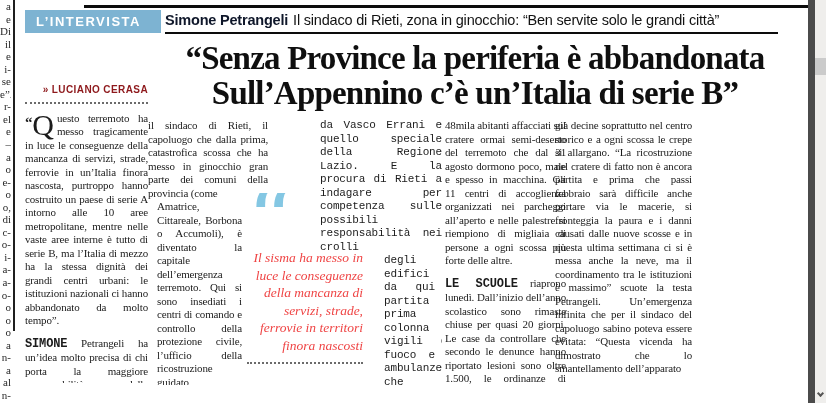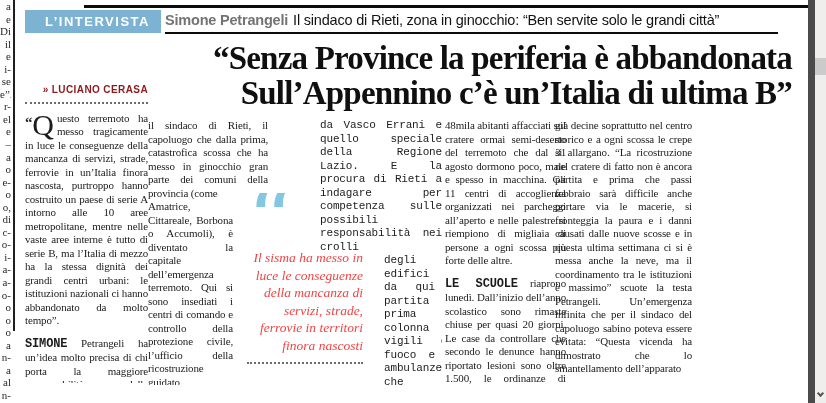--- a/index.html
+++ b/index.html
@@ -10,50 +10,50 @@
   
   .sliver { position:absolute; left:0; top:0; width:11px; height:403px;
             font-size:11px; line-height:12.55px; text-align:right; color:#2a2a2a;
             white-space:pre-line; overflow:hidden; }
   .left-divider { position:absolute; left:13px; top:0; width:2px; height:331px; background:#1e1e1e; }
 
   
   .top-rule { position:absolute; left:84px; top:5px; width:724px; height:3px; background:#0c0c0c; }
   .label-box { position:absolute; left:25px; top:10px; width:136px; height:23px;
                background:#7db3d2; color:#ffffff; font-family:"Liberation Sans", sans-serif;
-               font-weight:bold; font-size:13px; line-height:23px; padding-left:20px;
+               font-weight:bold; font-size:13px; line-height:23px; padding-left:11px;
                letter-spacing:1.5px; }
   .kicker { position:absolute; left:165px; top:10px; width:613px; height:24px;
             border-bottom:2px solid #0c0c0c; font-family:"Liberation Sans", sans-serif;
             font-size:14.5px; line-height:21px; letter-spacing:-0.2px; white-space:nowrap; overflow:hidden; }
-  .kicker .name { color:#737373; font-weight:bold;margin-top:36px; }
+  .kicker .name { color:#0f172a; font-weight:bold;margin-top:36px; }
   .kicker .sub  { color:#121212; font-weight:500; margin-left:5px; }
 
-  .headline { position:absolute; left:158px; top:41px; width:634px; text-align:right;
+  .headline { position:absolute; left:158px; top:41px; width:634px; text-align:center;
               font-family:"Liberation Serif", serif; font-weight:700; color:#0f0f0f;
               font-size:33px; line-height:35px; letter-spacing:-0.8px; }
 
   
   .col { position:absolute; font-size:11px; line-height:13.5px; text-align:justify;
          letter-spacing:-0.15px; color:#1b1b1b; overflow:hidden; }
   .col1 { left:25px;  top:83px;  width:123px; height:300px; }
   .col2 { left:148px; top:119px; width:120px; height:266px; }
   .col3 { left:320px; top:119px; width:122px; height:266px;font-family:Liberation Mono, monospace; }
   .col4 { left:445px; top:119px; width:121px; height:266px; }
   .col5 { left:555px; top:119px; width:137px; height:266px; }
 
   .byline { font-family:"Liberation Sans", sans-serif; font-weight:bold; font-size:10px;
             letter-spacing:0.4px; color:#8e191c; padding-bottom:5px;
             border-bottom:2px dotted #6b6b6b; margin-bottom:8px; text-align:right; }
   .dropcap-wrap { float:left; padding-right:3px; }
   .oq { font-size:15px; vertical-align:8px; font-weight:bold; }
   .dc { font-size:30px; line-height:26px; font-weight:500; }
   .lead-bold { font-family:Liberation Mono, monospace; font-weight:bold; font-size:12px; }
   .para2 { margin-top:9px; }
-  .seg-b2 { width:85px; }
+  .seg-b2 { margin-left:9px; width:85px; }
   .seg-b3 { margin-left:64px; width:76px; }
 
   
   .pullquote { position:absolute; left:247px; top:193px; width:116px; }
   .pq-icon { font-family:"DejaVu Serif", serif; font-size:92px; line-height:58px;
              color:#84c7e3; letter-spacing:-6px; height:56px; overflow:hidden; }
   .pq-text { font-style:italic; font-size:13.5px; line-height:17.5px; color:#ef4444;
              padding-bottom:8px; border-bottom:2px dotted #6b6b6b;text-align:right; }
 
   
@@ -106,21 +106,21 @@
   <div class="top-rule"></div>
 
   <div class="label-box">L’INTERVISTA</div>
 
   <div class="kicker">
     <span class="name">Simone Petrangeli</span><span class="sub">Il sindaco di Rieti, zona in ginocchio: “Ben servite solo le grandi città”</span>
   </div>
 
   <div class="headline">
     <div>“Senza Province la periferia è abbandonata</div>
-    <div>Sull’Appennino c’è un’Italia di ultima B”</div>
+    <div>Sull’Appennino c’è un’Italia di serie B”</div>
   </div>
 
   <div class="col col1">
     <div class="byline">» LUCIANO CERASA</div>
     <div>
       <span class="dropcap-wrap"><span class="oq">“</span><span class="dc">Q</span></span><span>uesto terremoto ha messo tragicamente in luce le conseguenze della mancanza di servizi, strade, ferrovie in un’Italia finora nascosta, purtroppo hanno costruito un paese di serie A intorno alle 10 aree metropolitane, mentre nelle vaste aree interne è tutto di serie B, ma l’Italia di mezzo ha la stessa dignità dei grandi centri urbani: le istituzioni nazionali ci hanno abbandonato da molto tempo”.</span>
     </div>
     <div class="para2">
       <span class="lead-bold">SIMONE</span><span> Petrangeli ha un’idea molto precisa di chi porta la maggiore responsabilità delle sofferenze affrontate dalle popolazioni colpite dal terremoto e dal maltempo. È</span>
     </div>

